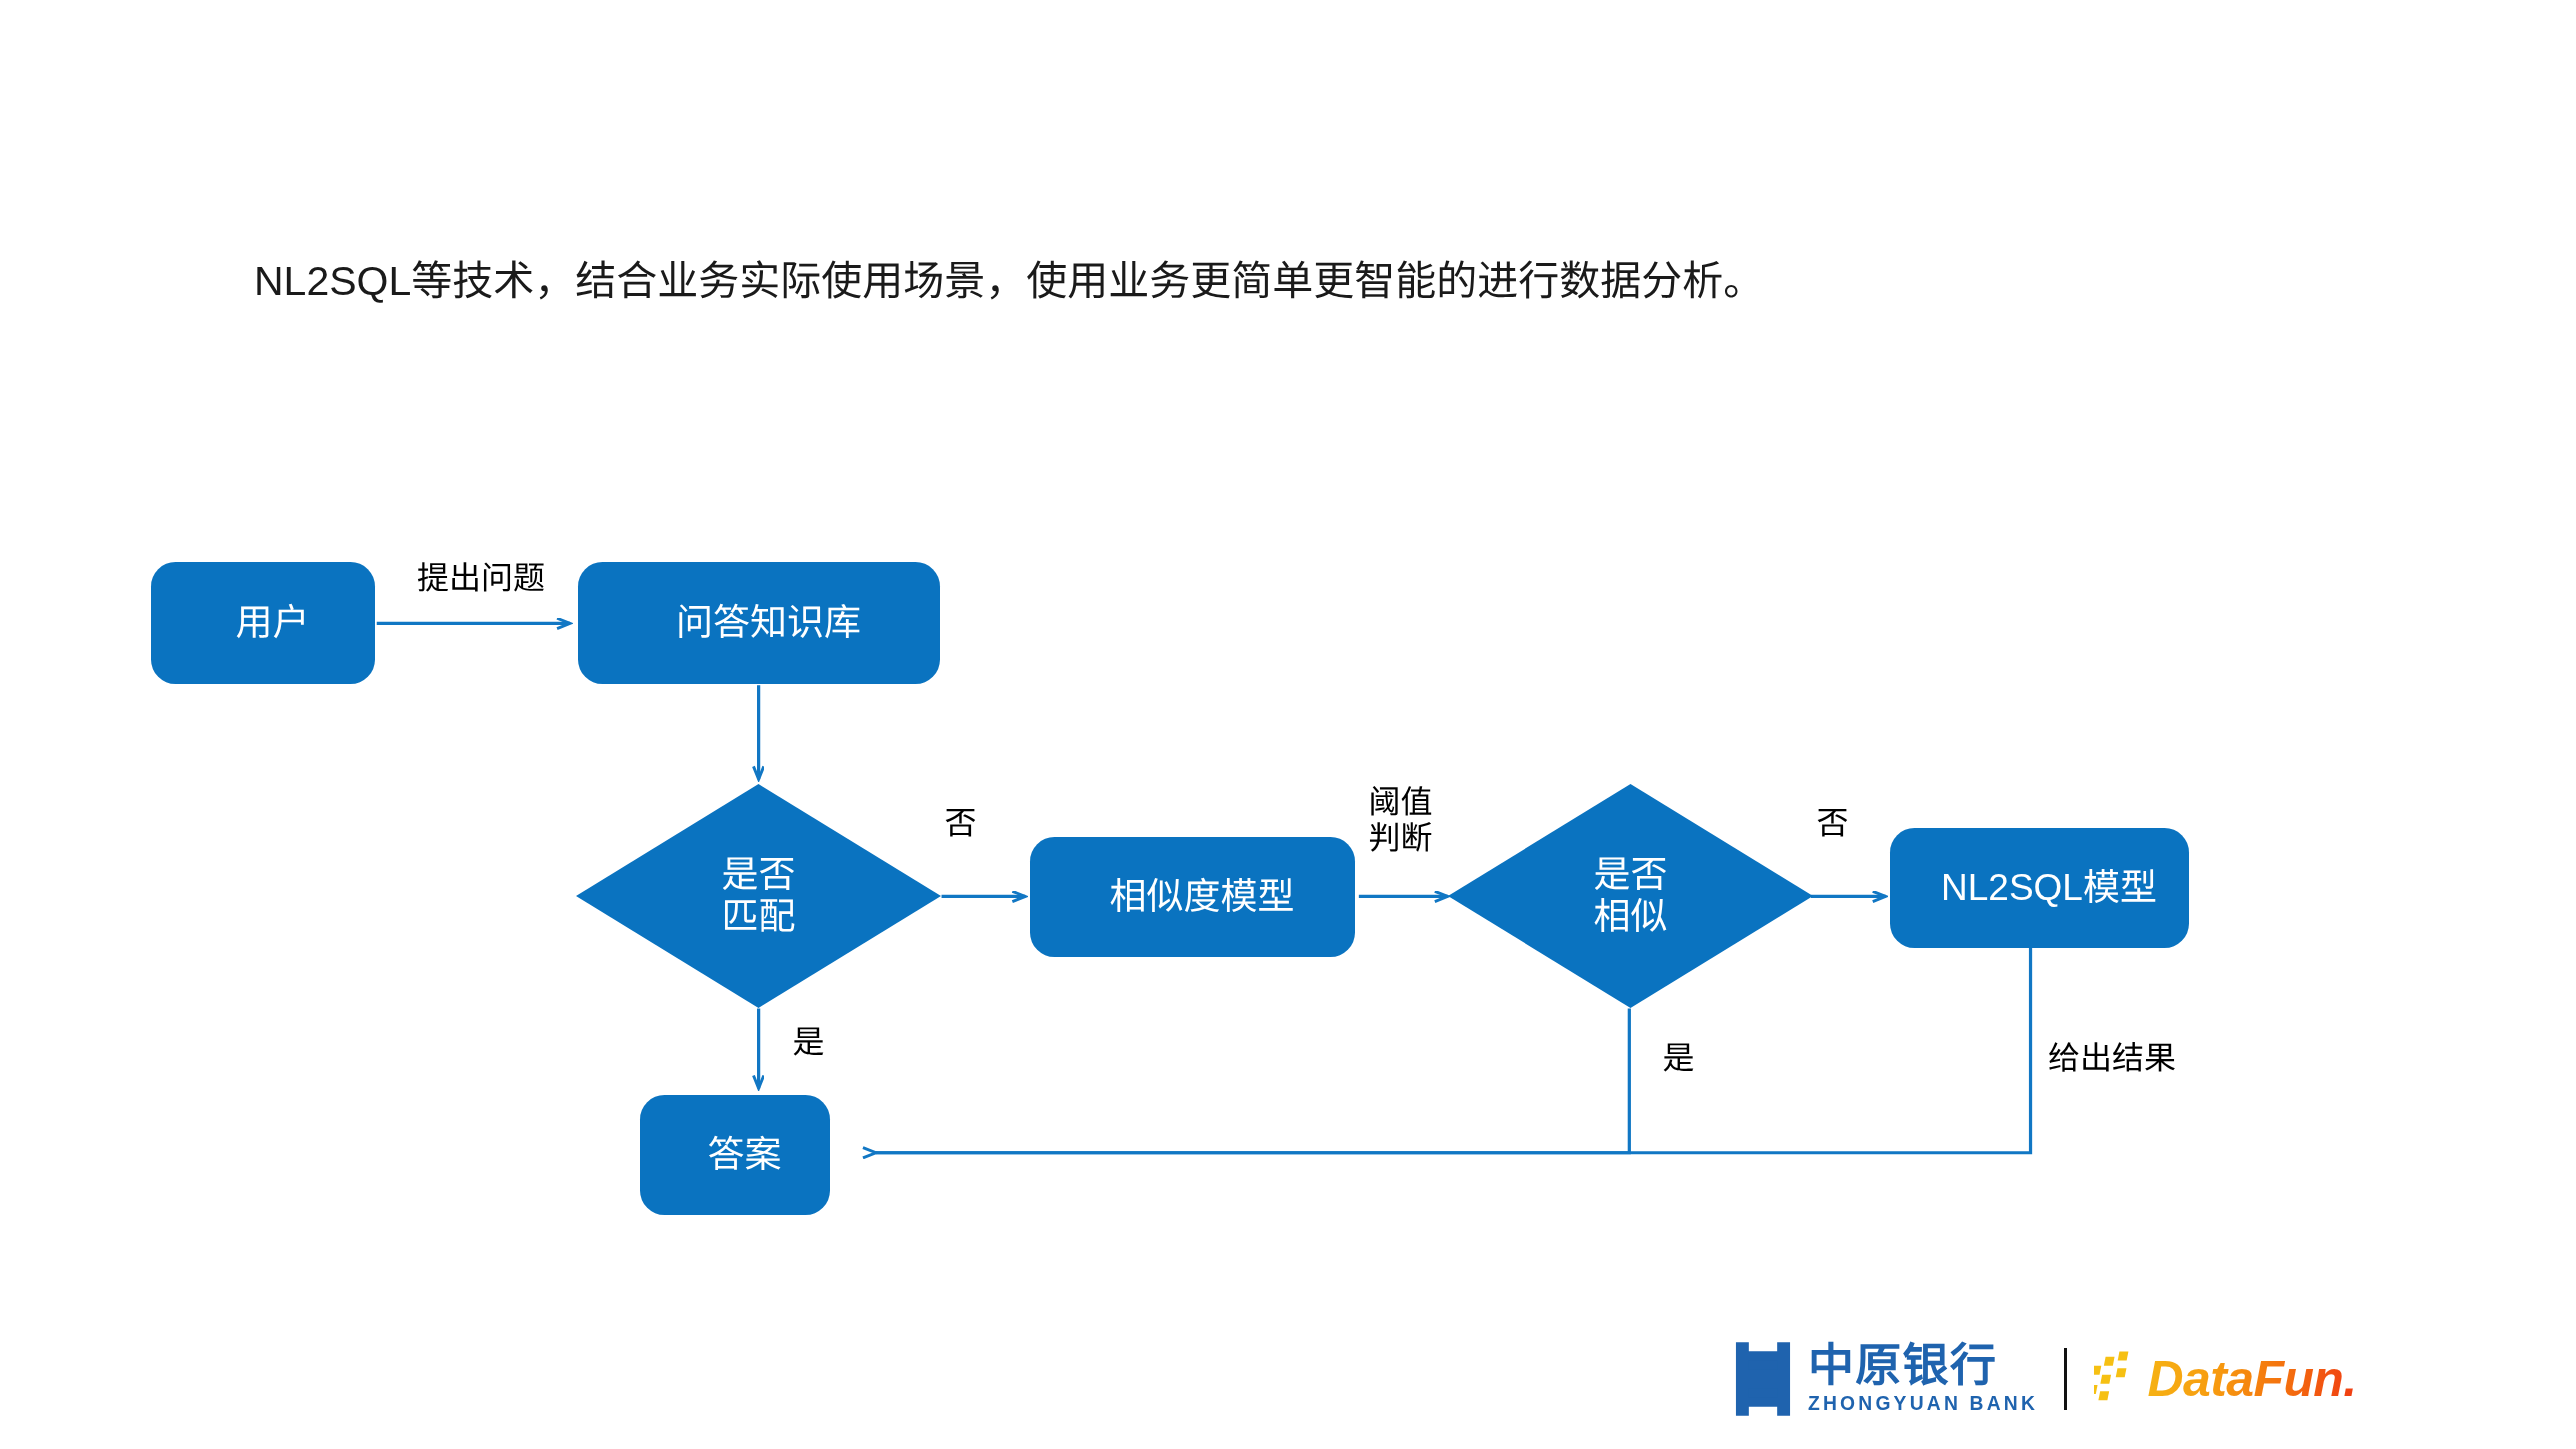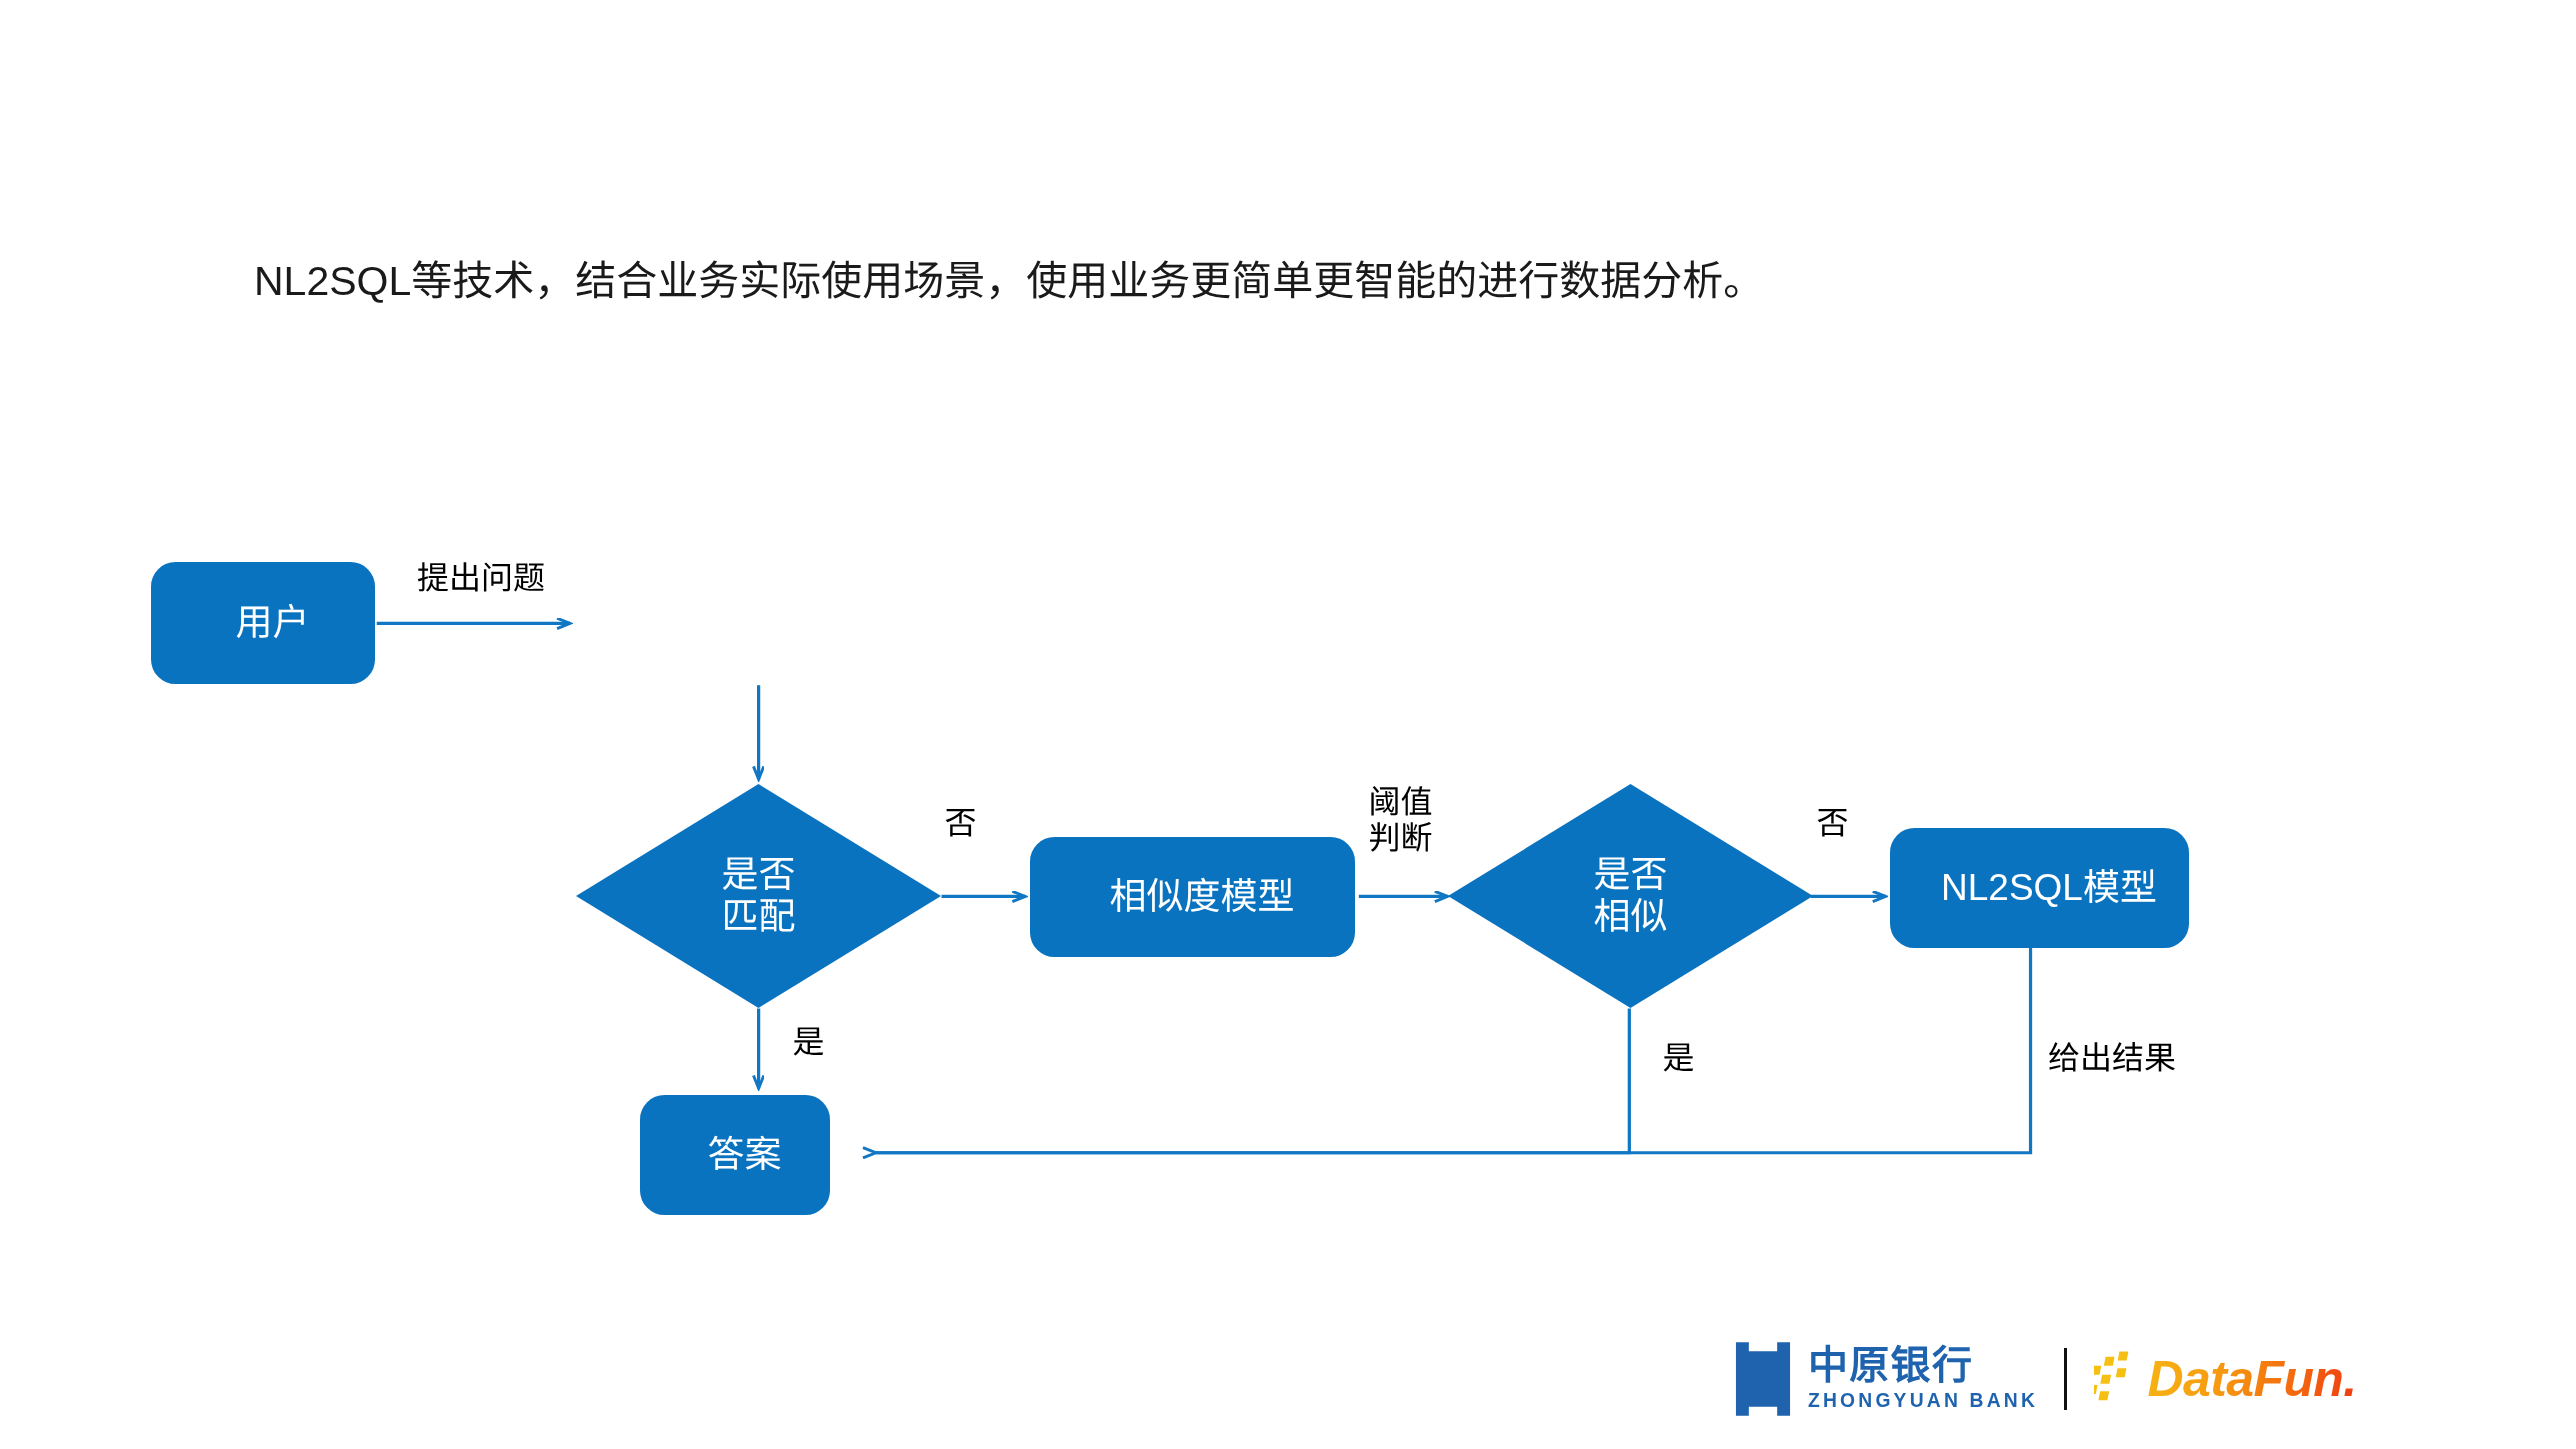--- a/index.html
+++ b/index.html
@@ -101,21 +101,21 @@
     left: 1732px;
     top: 1327px;
     height: 103px;
     display: flex;
     align-items: center;
   }
   .zy-logo { display: flex; align-items: center; }
   .zy-mark { width: 62px; height: 76px; margin-right: 14px; }
   .zy-text-block { display: flex; flex-direction: column; justify-content: center; }
   .zy-cn {
-    font-size: 40px;
+    font-size: 46px;
     font-weight: bold;
     color: #1F63AE;
     letter-spacing: 1.3px;
     line-height: 1.0;
   }
   .zy-en {
     font-size: 19.3px;
     font-weight: bold;
     color: #1F63AE;
     letter-spacing: 3.2px;
@@ -177,20 +177,23 @@
 
     <polyline points="3153,1472 3153,1790 1360,1790" fill="none" stroke="#1177C4" stroke-width="5"></polyline>
   </svg>
 
   <div class="node rounded" style="left:151px; top:562px; width:224px; height:122px;">
     <span>用户</span>
   </div>
 
   <div class="edge-label" style="left:394px; top:560px; width:174px;">提出问题</div>
 
+  <div class="node rounded" style="left:578px; top:562px; width:362px; height:122px;">
+    <span>问答知识库</span>
+  </div>
 
   <div class="diamond-wrap" style="left:576px; top:784px; width:365px; height:224px;">
     <div class="diamond-shape"></div>
     <div class="diamond-label">
       <div>是否</div>
       <div>匹配</div>
     </div>
   </div>
 
   <div class="edge-label" style="left:925px; top:805px; width:71px;">否</div>

